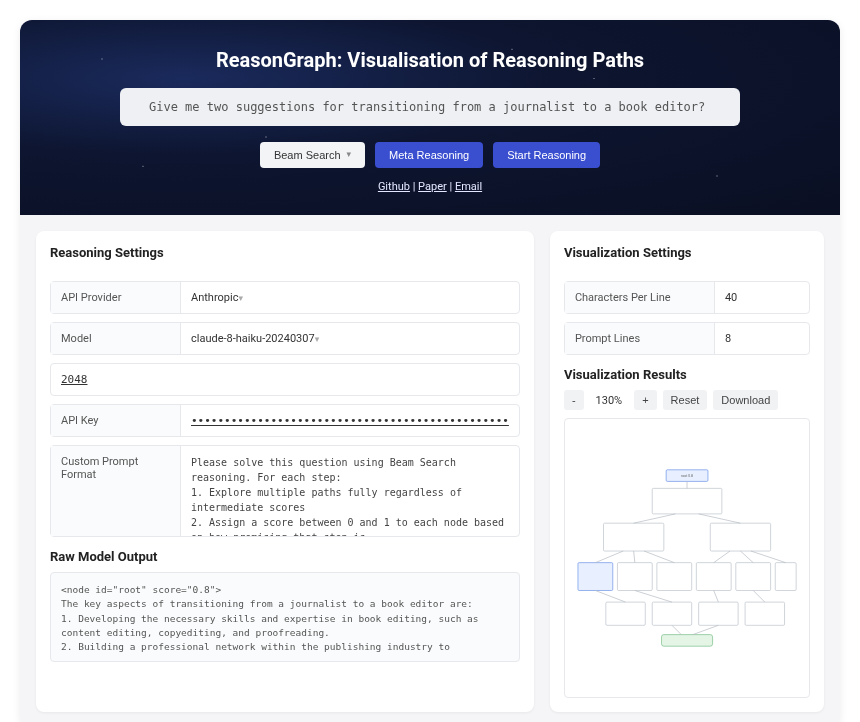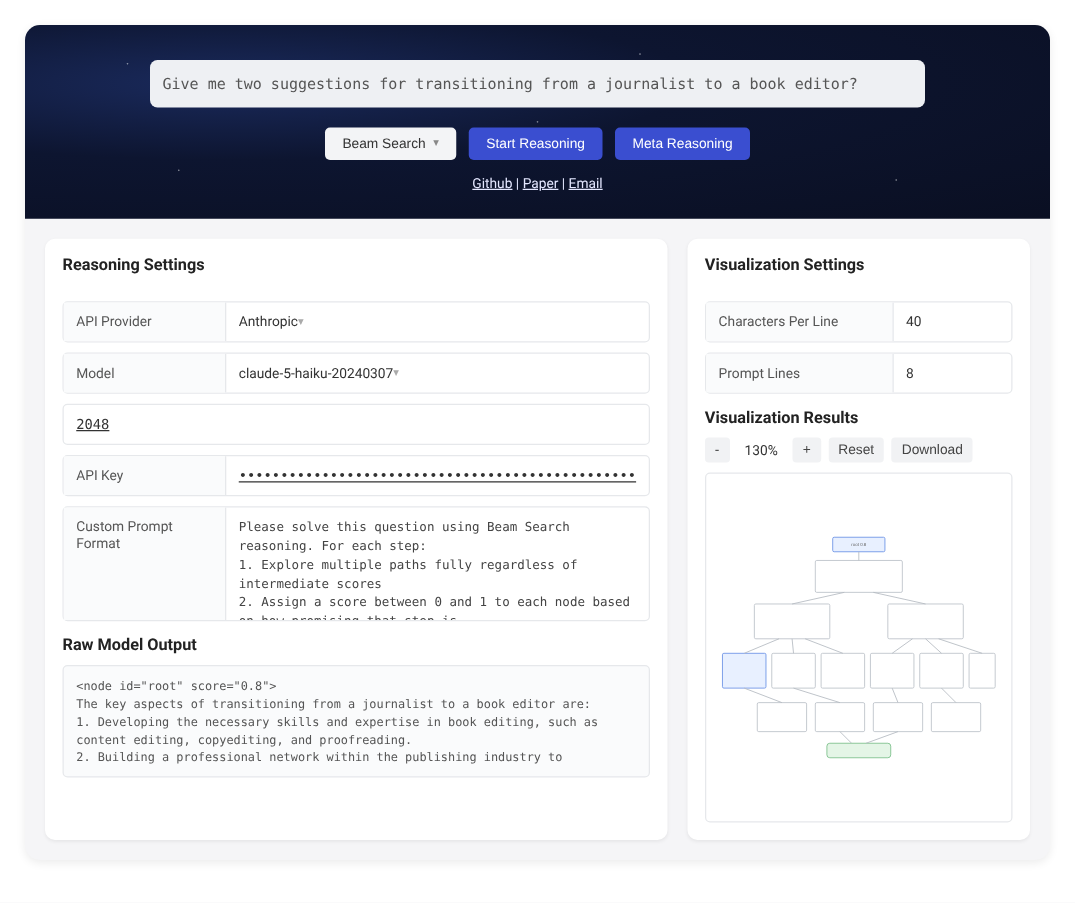--- a/index.html
+++ b/index.html
@@ -2,21 +2,21 @@
 <html><head>
 <meta charset="utf-8">
 <style>
   * { box-sizing: border-box; margin: 0; padding: 0; }
   body { font-family: -apple-system, BlinkMacSystemFont, "Segoe UI", Roboto, Arial, sans-serif; background: #fff; width: 860px; margin: 0 auto; padding: 20px; }
   .app-card { background: #f5f5f7; border-radius: 12px; overflow: hidden; box-shadow: 0 2px 8px rgba(0,0,0,0.08); }
   .hero { background: radial-gradient(ellipse at 20% 30%, #1a2a5c 0%, #0d1530 40%, #0a0f22 100%); position: relative; padding: 28px 40px 22px; text-align: center; color: #fff; }
   .hero::before { content:""; position:absolute; inset:0; background-image: radial-gradient(1px 1px at 10% 20%, #fff, transparent), radial-gradient(1px 1px at 30% 60%, #fff, transparent), radial-gradient(1px 1px at 70% 30%, #fff, transparent), radial-gradient(1px 1px at 85% 80%, #fff, transparent), radial-gradient(1px 1px at 50% 50%, #fff, transparent), radial-gradient(1px 1px at 15% 75%, #fff, transparent), radial-gradient(1px 1px at 60% 15%, #fff, transparent); opacity:0.6; pointer-events:none; }
   .hero > * { position: relative; }
   .hero-title { font-size: 20px; font-weight: 700; margin-bottom: 16px; }
-  .query-bar { background: #eef0f3; border-radius: 6px; padding: 12px 10px; margin: 0 auto 16px; max-width: 620px; font-family: ui-monospace, Menlo, Consolas, monospace; font-size: 12px; color: #555; text-align: left; }
+  .query-bar { background: #eef0f3; border-radius: 6px; padding: 12px 29px; margin: 0 auto 16px; max-width: 620px; font-family: ui-monospace, Menlo, Consolas, monospace; font-size: 12px; color: #555; text-align: left; }
   .hero-buttons { display: flex; justify-content: center; gap: 10px; margin-bottom: 12px; }
   .btn { border: none; border-radius: 4px; padding: 7px 14px; font-size: 11px; cursor: pointer; display: inline-flex; gap: 6px; }
   .btn-light { background: #f3f4f6; color: #333; }
   .btn-light .chev { font-size: 9px; color: #888; }
   .btn-primary { background: #3a4ed0; color: #fff; }
   .hero-links { font-size: 11px; color: #e4e7ff; }
   .hero-links a { color: #e4e7ff; text-decoration: underline; }
   .panels { display: flex; gap: 16px; padding: 16px; }
   .panel { background: #fff; border-radius: 8px; padding: 14px; flex: 1; box-shadow: 0 1px 3px rgba(0,0,0,0.06); }
   .panel-title { font-size: 13px; font-weight: 700; margin-bottom: 21px; color: #222; }
@@ -37,28 +37,29 @@
   .node-blue { fill: #e8f0ff; stroke: #6b93e6; }
   .node-green { fill: #e4f5e6; stroke: #7bc08a; }
   .edge { stroke: #b5bbc2; stroke-width: 0.6; fill: none; }
   .tiny { font-size: 3px; fill: #666; }
 </style>
 </head>
 <body>
 
 <div class="app-card">
   <div class="hero">
+    <div class="hero-title">ReasonGraph: Visualisation of Reasoning Paths</div>
     <div class="query-bar">Give me two suggestions for transitioning from a journalist to a book editor?</div>
     <div class="hero-buttons">
       <button class="btn btn-light">
         <span>Beam Search</span>
         <span class="chev">▾</span>
       </button>
+      <button class="btn btn-primary">Meta Reasoning</button>
       <button class="btn btn-primary">Start Reasoning</button>
-      <button class="btn btn-primary">Meta Reasoning</button>
     </div>
     <div class="hero-links">
       <a>Github</a> |
       <a>Paper</a> |
       <a>Email</a>
     </div>
   </div>
 
   <div class="panels">
 
@@ -69,21 +70,21 @@
         <div class="field-label">API Provider</div>
         <div class="field-value">
           <span>Anthropic</span>
           <span class="chev-dn">▾</span>
         </div>
       </div>
 
       <div class="field-row">
         <div class="field-label">Model</div>
         <div class="field-value">
-          <span>claude-5-haiku-20240307</span>
+          <span>claude-8-haiku-20240307</span>
           <span class="chev-dn">▾</span>
         </div>
       </div>
 
       <div class="field-row">
         <div class="field-value mono">
           <span>2048</span>
         </div>
       </div>
 

